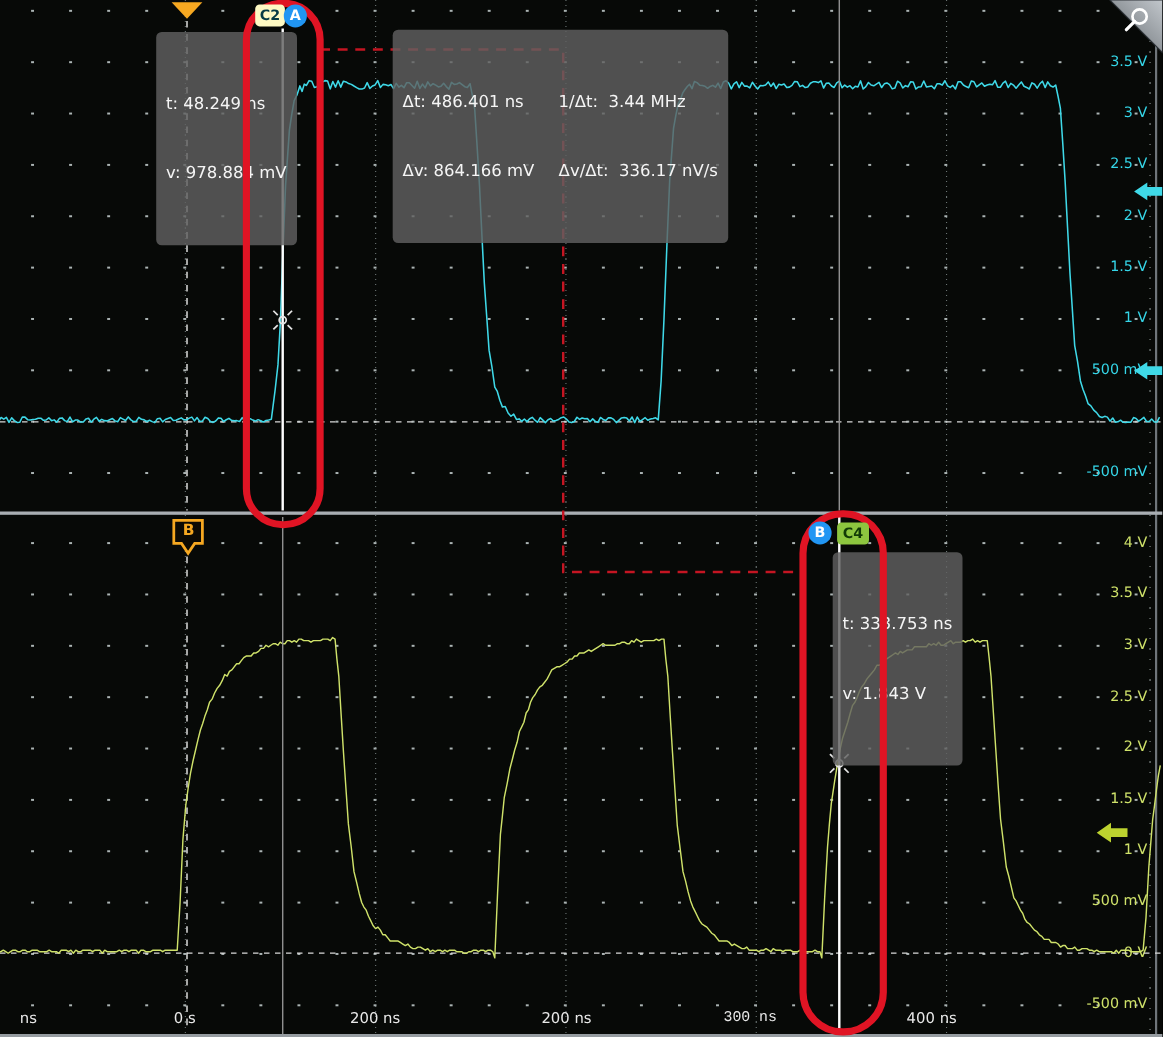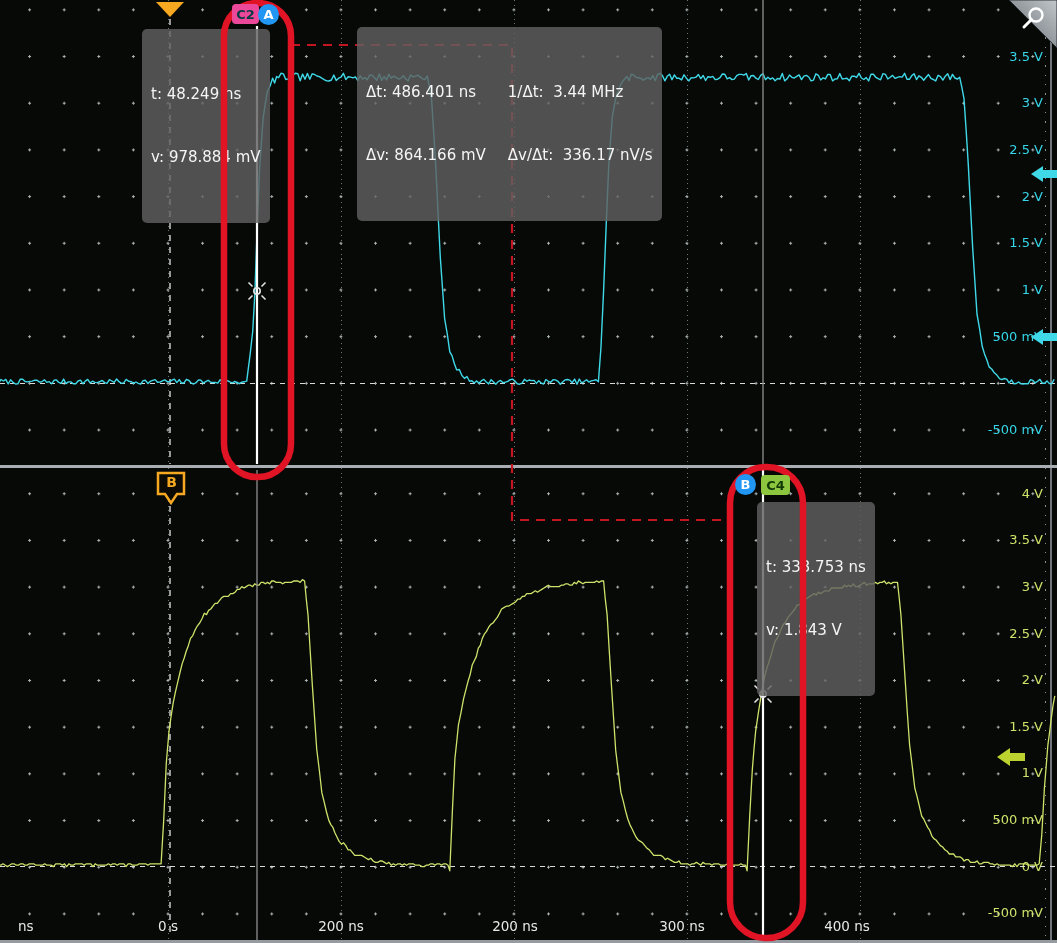--- a/index.html
+++ b/index.html
@@ -76,21 +76,21 @@
       <div class="vlabel" data-interactable="false" style="top: 671.1px; color: rgb(207, 226, 106);">2 V</div>
       <div class="vlabel" data-interactable="false" style="top: 717.7px; color: rgb(207, 226, 106);">1.5 V</div>
       <div class="vlabel" data-interactable="false" style="top: 764.3px; color: rgb(207, 226, 106);">1 V</div>
       <div class="vlabel" data-interactable="false" style="top: 810.9px; color: rgb(207, 226, 106);">500 mV</div>
       <div class="vlabel" data-interactable="false" style="top: 857.5px; color: rgb(207, 226, 106);">0 V</div>
       <div class="vlabel" data-interactable="false" style="top: 904.1px; color: rgb(207, 226, 106);">-500 mV</div>
       <div class="tlabel left" data-interactable="false" style="left: 2px; margin-left: 16px;">ns</div>
       <div class="tlabel" data-interactable="false" style="left: 168px;">0 s</div>
       <div class="tlabel" data-interactable="false" style="left: 341px;">200 ns</div>
       <div class="tlabel" data-interactable="false" style="left: 515px;">200 ns</div>
-      <div class="tlabel" data-interactable="false" style="left: 682px;">300 ns</div>
+      <div class="tlabel" data-interactable="false" style="left: 682px; font-family: Liberation Mono, monospace;">300 ns</div>
       <div class="tlabel" data-interactable="false" style="left: 847px;">400 ns</div>
     </div>
 
   <svg id="wave-layer" width="1057" height="943" data-interactable="false">
 
     <line x1="0" y1="383.5" x2="1057" y2="383.5" stroke="#d9d9d9" stroke-width="1.2" stroke-dasharray="5 5" data-interactable="false"></line>
     <line x1="0" y1="866.5" x2="1057" y2="866.5" stroke="#d9d9d9" stroke-width="1.2" stroke-dasharray="5 5" data-interactable="false"></line>
 
     <line x1="170" y1="19" x2="170" y2="464" stroke="#e6e6e6" stroke-width="1.3" stroke-dasharray="6 6" data-interactable="true"></line>
     <line x1="170" y1="506" x2="170" y2="936" stroke="#e6e6e6" stroke-width="1.3" stroke-dasharray="6 6" data-interactable="true"></line>
@@ -144,21 +144,21 @@
   <div class="tooltip" style="left:757px;top:502px" data-interactable="false">
     <div data-interactable="false">t: 333.753 ns</div>
     <div data-interactable="false">v: 1.843 V</div>
   </div>
 
   <svg id="red-layer" width="1057" height="943" data-interactable="false">
     <rect id="ellipse-a" x="224" y="3" width="67" height="474" rx="33" ry="33" fill="none" stroke-width="6.5" data-interactable="false" stroke="#e01424"></rect>
     <rect id="ellipse-b" x="730" y="467" width="73" height="471" rx="36" ry="36" fill="none" stroke-width="6.5" data-interactable="false" stroke="#e01424"></rect>
   </svg>
 
-  <div class="badge rect" id="badge-c2" style="left: 232px; top: 4px; width: 27px; background: #ec4899;" data-interactable="true">
+  <div class="badge rect" id="badge-c2" style="left: 232px; top: 4px; width: 27px; background: #fef9c3;" data-interactable="true">
     <span data-interactable="false">C2</span>
   </div>
   <div class="badge circle" id="badge-a" style="left: 258px; top: 4px; background: rgb(33, 150, 243);" data-interactable="true">
     <span data-interactable="false">A</span>
   </div>
   <div class="badge circle" id="badge-b" style="left: 735px; top: 474px; background: rgb(33, 150, 243);" data-interactable="true">
     <span data-interactable="false">B</span>
   </div>
   <div class="badge rect" id="badge-c4" style="left: 761px; top: 475px; width: 29px; background: rgb(141, 198, 63); color: rgb(17, 58, 6);" data-interactable="true">
     <span data-interactable="false">C4</span>

